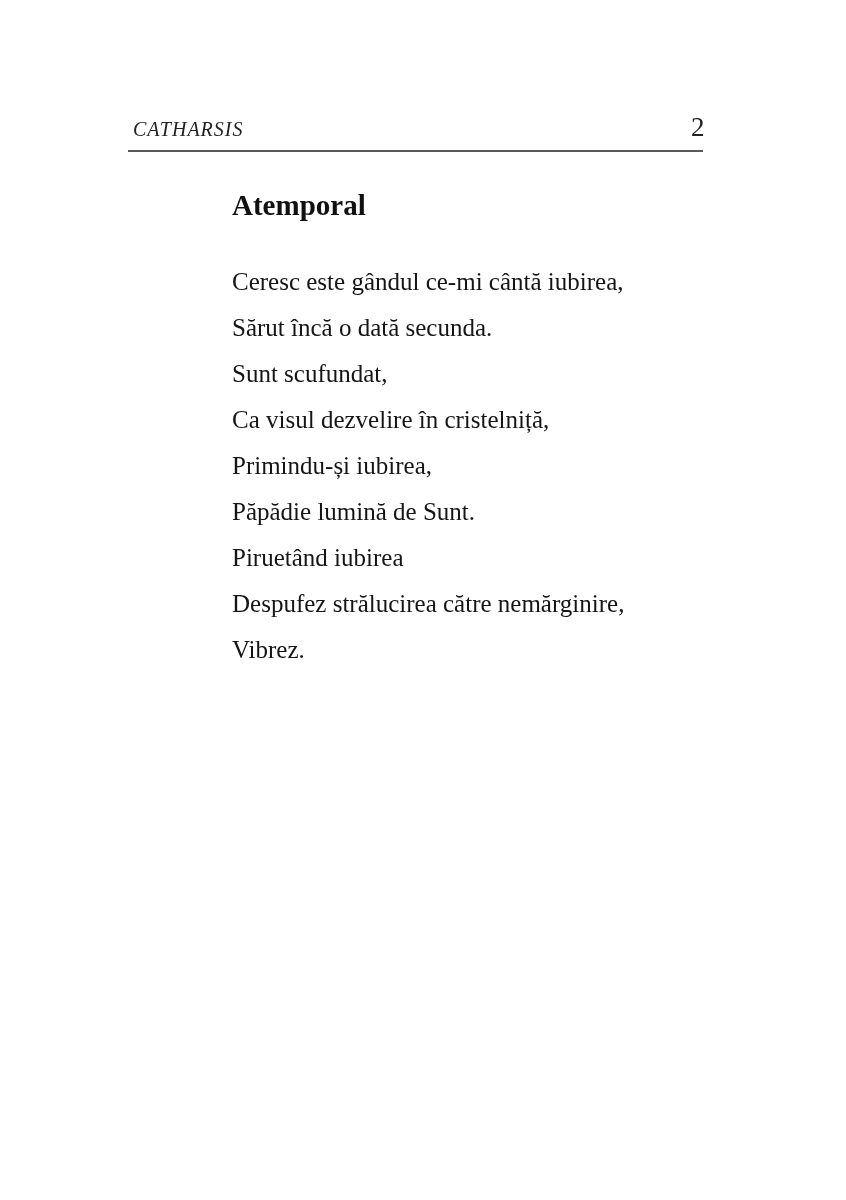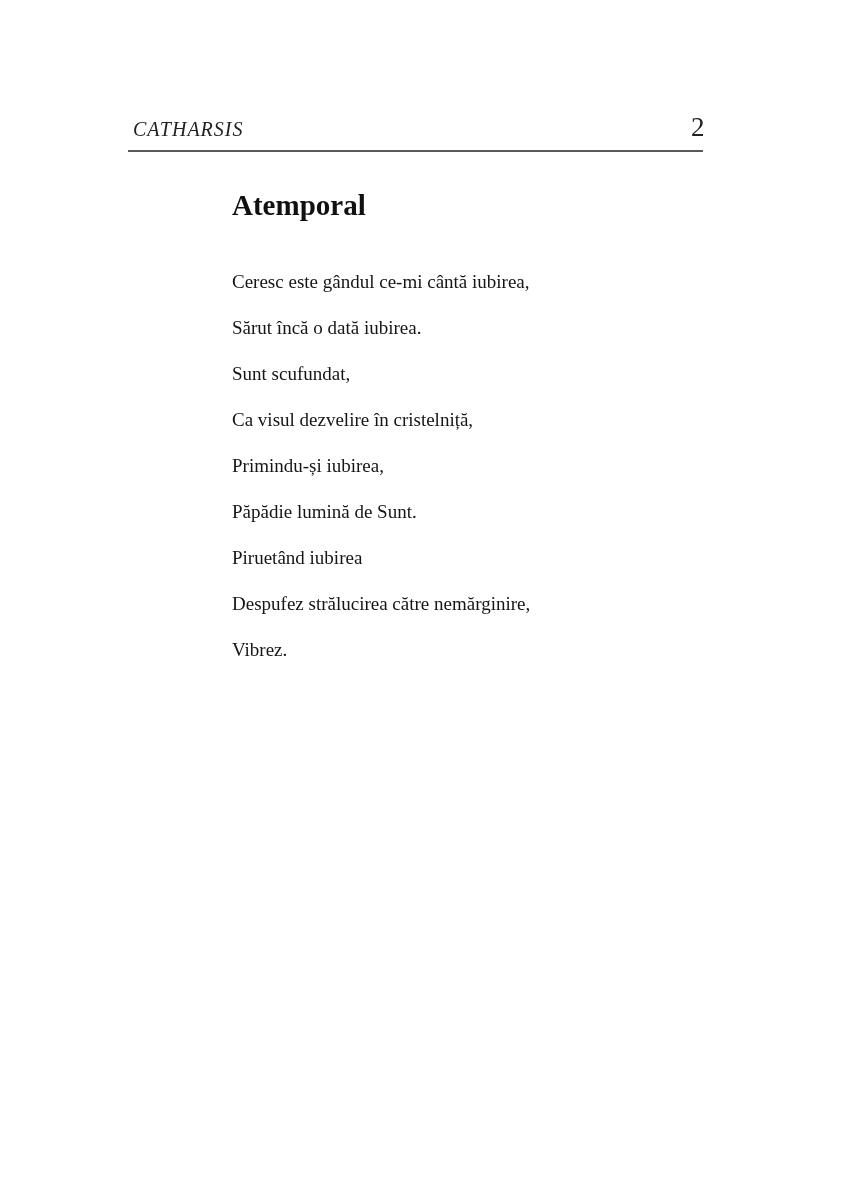--- a/index.html
+++ b/index.html
@@ -44,21 +44,21 @@
     top: 170px;
     font-size: 29px;
     font-weight: bold;
     color: #111111;
   }
   .poem-body {
     position: absolute;
     left: 232px;
     top: 259px;
     width: 480px;
-    font-size: 19px;
+    font-size: 25px;
     line-height: 46px;
     color: #151515;
   }
   .poem-line {
     white-space: nowrap;
   }
 </style>
 </head>
 <body>
 
@@ -66,21 +66,21 @@
 
   <div class="running-header">
     <span class="book-title">CATHARSIS</span>
     <span class="page-number">27</span>
   </div>
 
   <h1 class="poem-title">Atemporal</h1>
 
   <div class="poem-body">
       <div class="poem-line">Ceresc este gândul ce-mi cântă iubirea,</div>
-      <div class="poem-line">Sărut încă o dată iubirea.</div>
+      <div class="poem-line">Sărut încă o dată secunda.</div>
       <div class="poem-line">Sunt scufundat,</div>
       <div class="poem-line">Ca visul dezvelire în cristelniță,</div>
       <div class="poem-line">Primindu-și iubirea,</div>
       <div class="poem-line">Păpădie lumină de Sunt.</div>
       <div class="poem-line">Piruetând iubirea</div>
       <div class="poem-line">Despufez strălucirea către nemărginire,</div>
       <div class="poem-line">Vibrez.</div>
     </div>
 
 </div>

